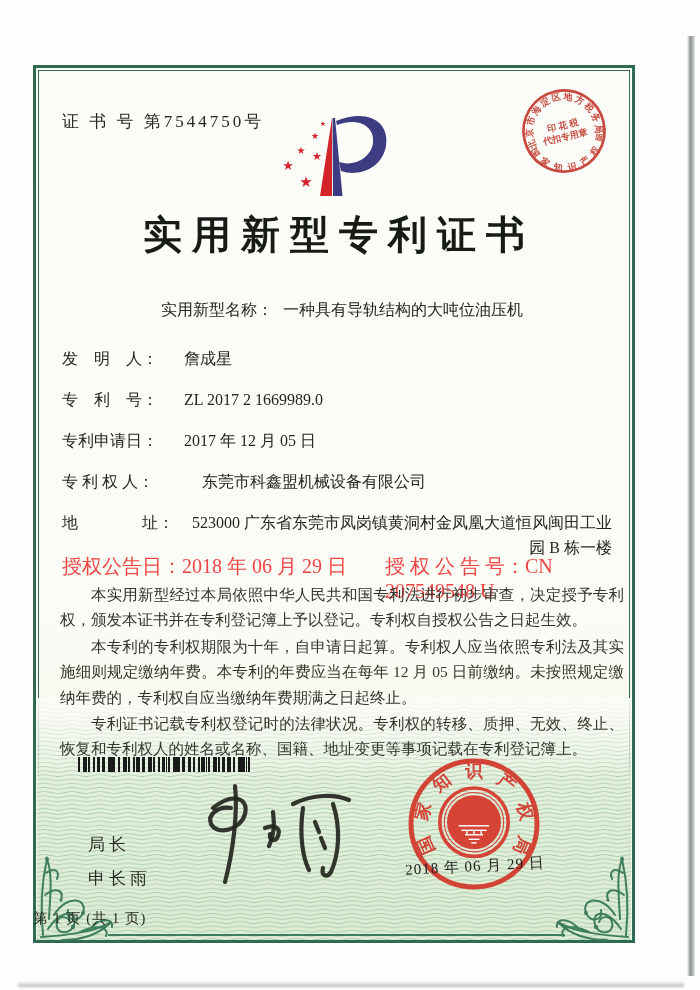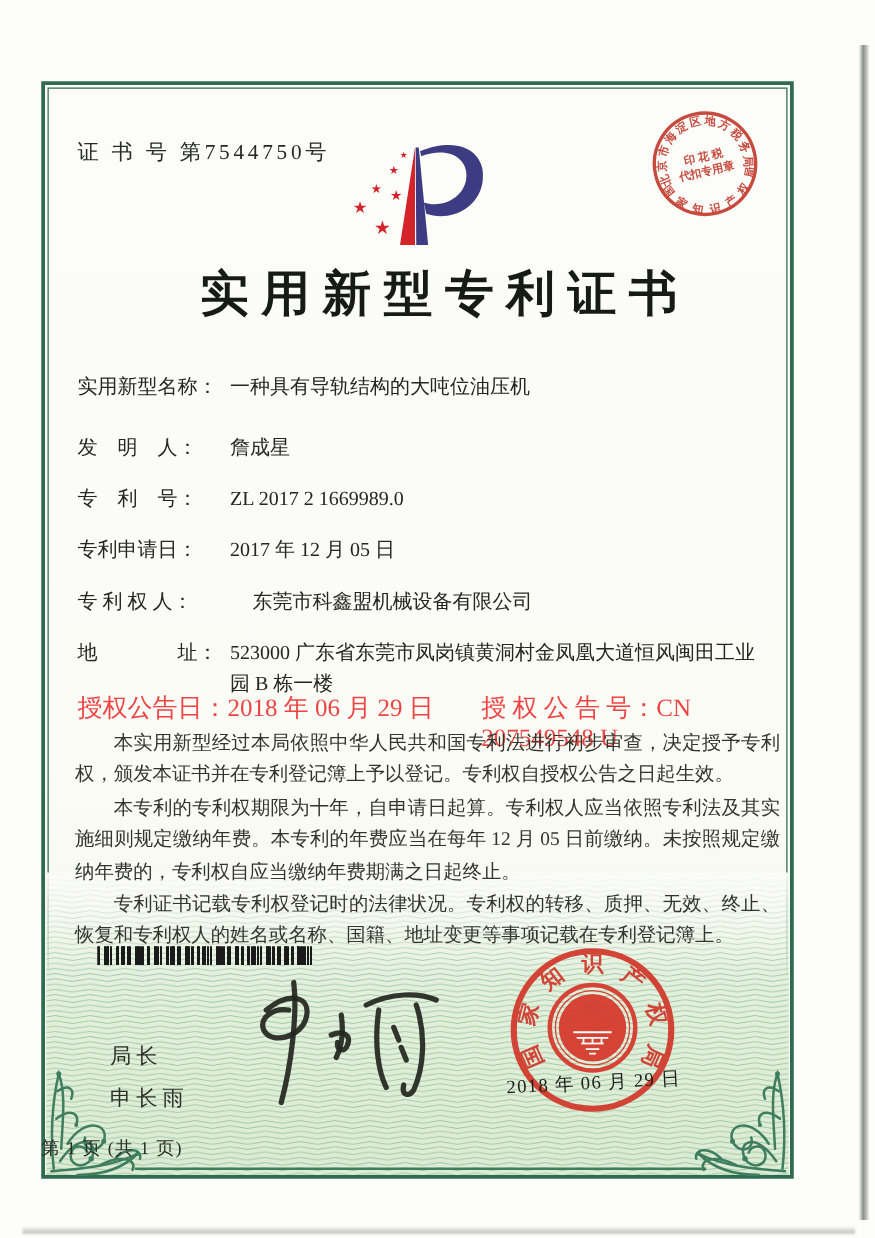--- a/index.html
+++ b/index.html
@@ -38,29 +38,29 @@
 
   
   .cert-no{position:absolute;left:62px;top:110px;font-size:17px;letter-spacing:3px;color:#262822;z-index:5;}
   .logo{position:absolute;left:272px;top:108px;width:124px;height:100px;z-index:5;}
   .logo text{font-family:"DejaVu Sans",sans-serif;}
 
   .tax-stamp{position:absolute;left:519px;top:86px;width:90px;height:90px;z-index:6;
     transform:rotate(-13deg);opacity:.92;}
   .tax-stamp text{fill:#c23b2f;font-weight:bold;font-family:"Liberation Serif","DejaVu Serif",serif;}
 
-  .title{position:absolute;left:50px;top:208px;width:602px;text-align:center;z-index:5;
+  .title{position:absolute;left:33px;top:208px;width:602px;text-align:center;z-index:5;
     font-size:39px;font-weight:700;color:#161b16;letter-spacing:10px;text-indent:10px;}
 
   
   .field-row{position:absolute;left:62px;width:560px;display:flex;font-size:16px;line-height:25px;z-index:5;}
   .field-row .lbl{width:122px;flex:none;color:#24261f;}
   .field-row .val{color:#24261f;}
-  .row-0{top:297px;} .row-1{top:346px;align-items:center;} .row-2{top:387px;} .row-3{top:428px;} .row-4{top:469px;gap:18px;}
-  .row-5{top:510px;} .row-5 .val{width:428px;}
+  .row-0{top:297px;justify-content:center;} .row-1{top:346px;align-items:center;} .row-2{top:387px;} .row-3{top:428px;} .row-4{top:469px;gap:18px;}
+  .row-5{top:510px;} .row-5 .val{width:428px;text-align:right;}
   .grant-row{position:absolute;left:62px;top:553px;width:560px;font-size:20px;z-index:5;color:#ef4444;}
   .grant-right{position:absolute;left:323px;top:0;}
 
   
   .paras{position:absolute;left:59px;top:581px;width:566px;z-index:5;}
   .paras p{margin:1px;font-size:15.5px;line-height:25.4px;text-align:justify;text-indent:2em;color:#33352d;}
 
   
   .barcode{position:absolute;left:78px;top:757px;width:172px;height:15px;z-index:5;
     background:

